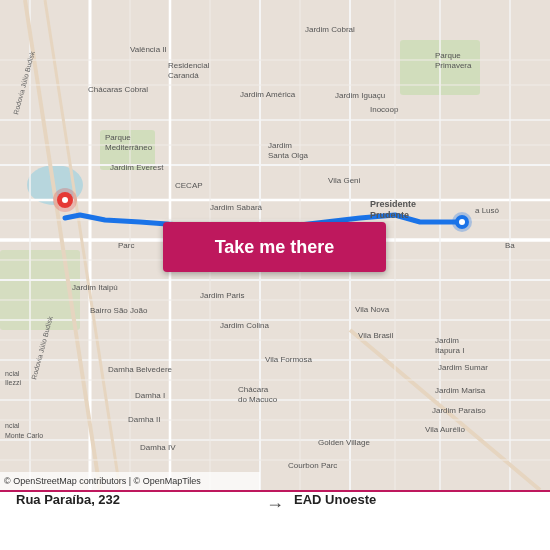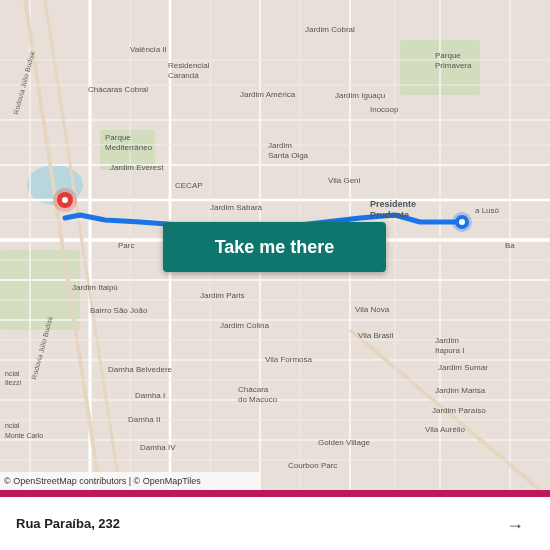--- a/index.html
+++ b/index.html
@@ -38,42 +38,41 @@
       stroke-linejoin: round;
     }
 
     
     #take-me-there-btn {
       position: absolute;
       top: 222px;
       left: 163px;
       width: 223px;
       height: 50px;
-      background: #0f766e;
+      background: #be185d;
       color: white;
       border: none;
       border-radius: 4px;
       font-size: 18px;
       font-weight: 600;
       cursor: pointer;
       display: flex;
       align-items: center;
       justify-content: center;
       box-shadow: 0 2px 6px rgba(0,0,0,0.3);
     }
 
     
     #bottom-bar {
       width: 550px;
       height: 60px;
       background: white;
       display: flex;
-      align-items: center;
       padding: 0 16px;
-      border-top: 7px solid #be185d;
+      border-top: 2px solid #be185d;
     }
 
     .bottom-from {
       font-size: 13px;
       font-weight: 600;
       color: #222;
       flex: 1;
     }
 
     .bottom-arrow {
@@ -239,14 +238,15 @@
   </svg>
 
   <button id="take-me-there-btn">Take me there</button>
 </div>
 
 <div id="bottom-bar">
   <span class="bottom-from">Rua Paraíba, 232</span>
 
   <span class="bottom-arrow">→</span>
 
+  <span class="bottom-to">EAD Unoeste</span>
 
 </div>
 
 </body></html>

